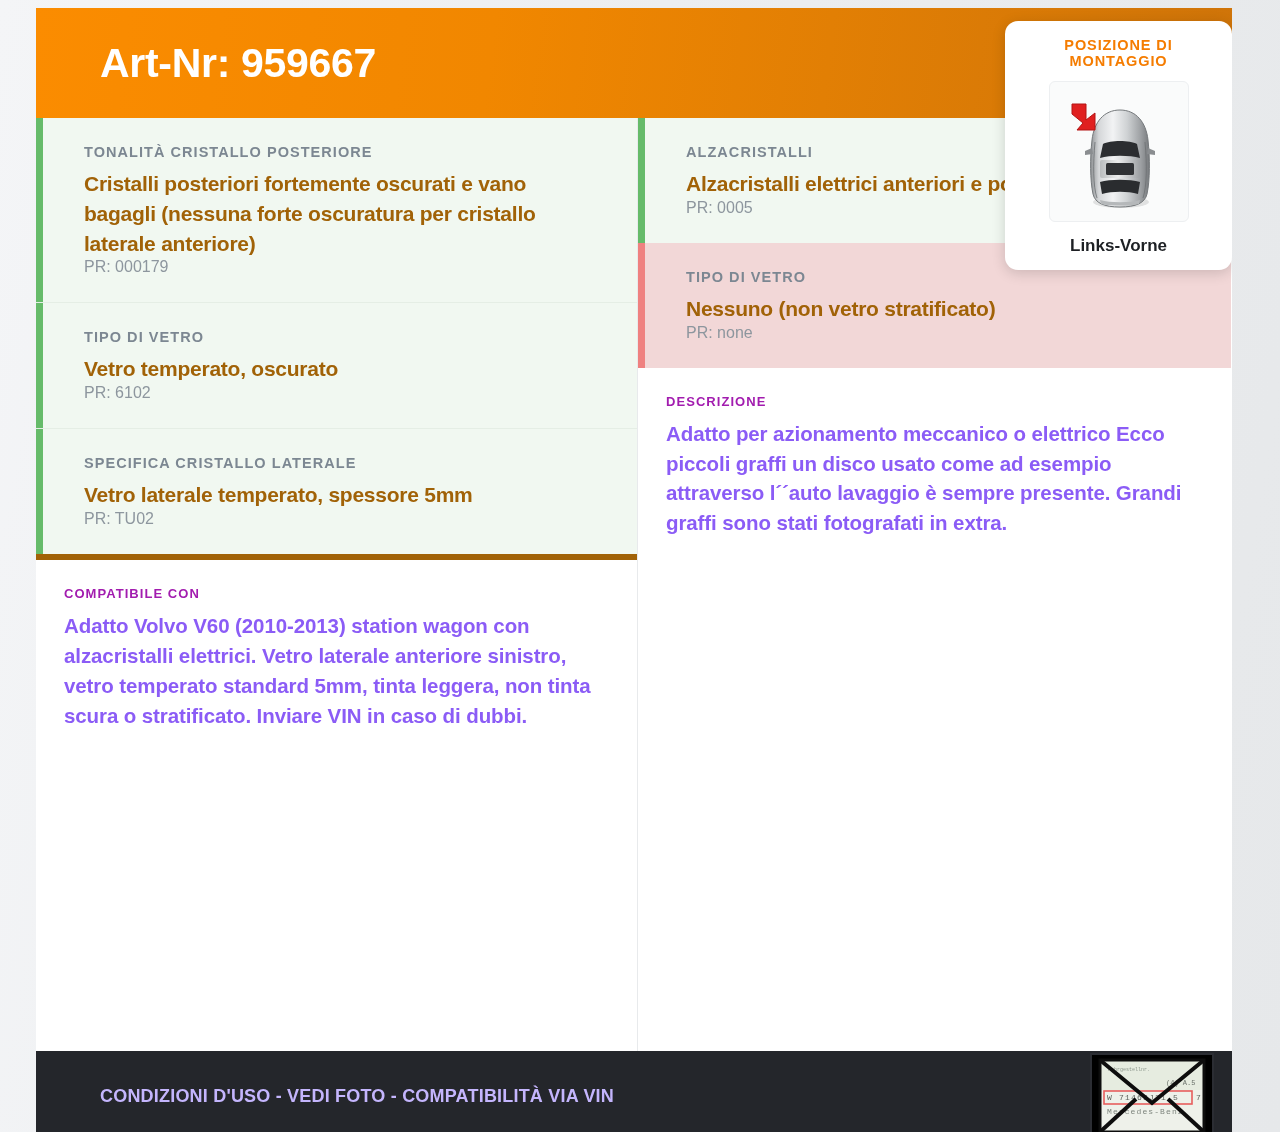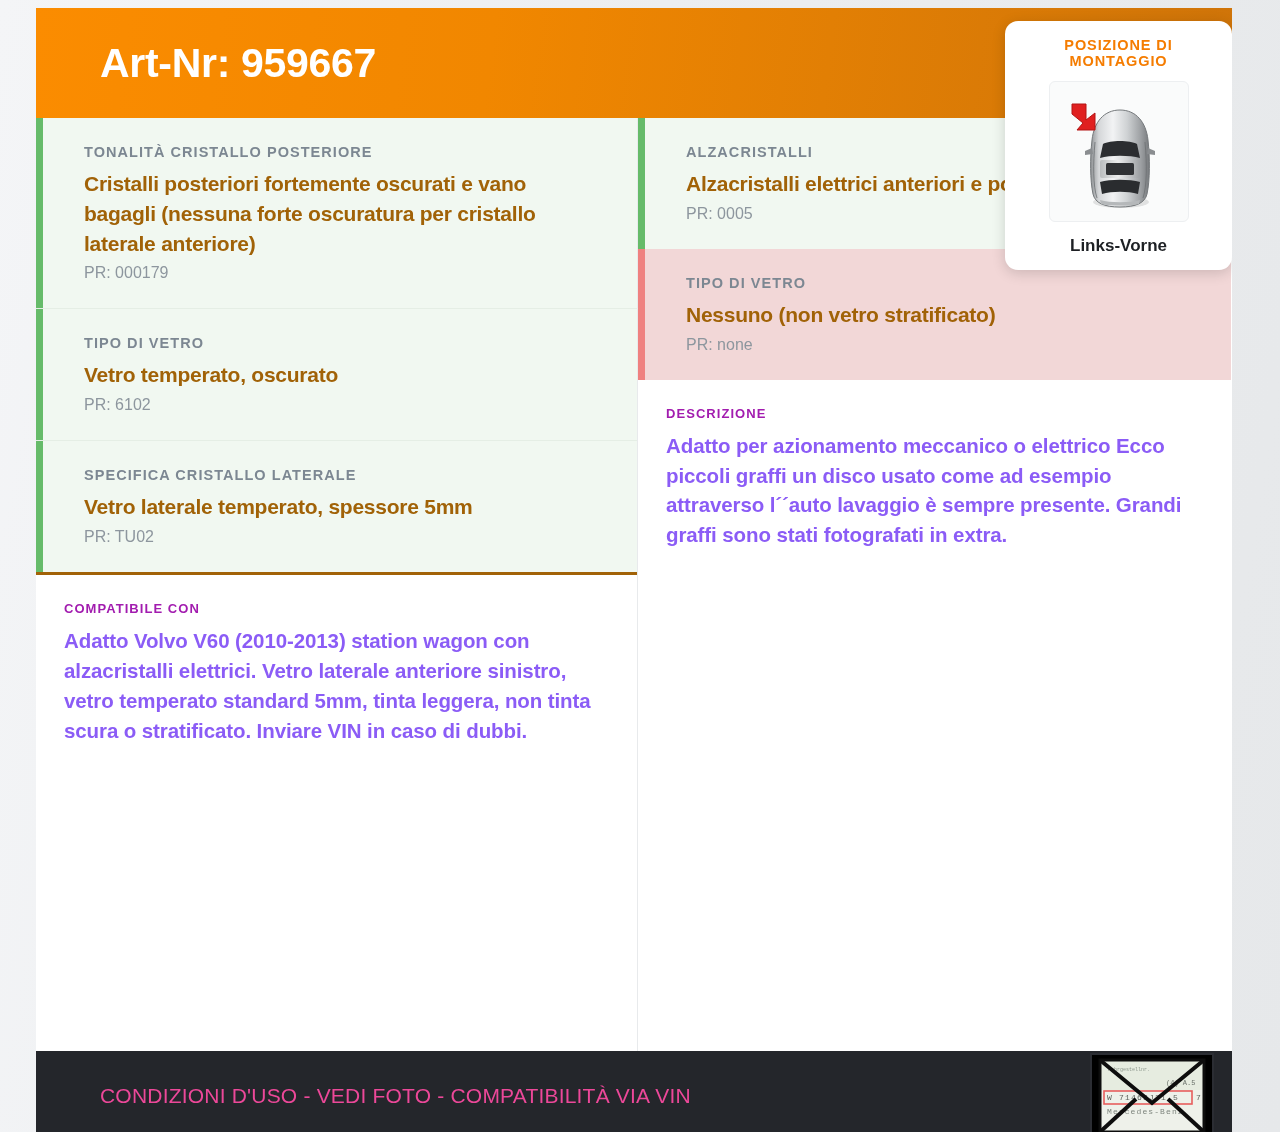--- a/index.html
+++ b/index.html
@@ -87,21 +87,21 @@
     margin-bottom: 9px;
   }
   .card-title {
     font-size: 21px;
     font-weight: bold;
     line-height: 1.42;
     color: #a16207;
     letter-spacing: -0.25px;
   }
   .card-pr {
-    margin-top: 6px;
+    margin-top: 0;
     font-size: 16px;
     color: #8d969e;
   }
 
   
   .card.amber { padding-top: 22px; padding-bottom: 26px; }
   .card.amber .card-label { color: #f57c00; letter-spacing: 0.9px; margin-bottom: 4px; }
   .card.amber .card-value {
     font-size: 20px;
     color: #4b5158;
@@ -122,21 +122,21 @@
     margin-bottom: 10px;
   }
   .block-text {
     font-size: 20.5px;
     font-weight: bold;
     line-height: 1.46;
     color: #8b5cf6;
     letter-spacing: -0.1px;
   }
 
-  .col-left .block { border-top: 3px solid #a16207; padding-left: 28px; }
+  .col-left .block { border-top: 6px solid #a16207; padding-left: 28px; }
 
   
   .mount-card {
     position: absolute;
     right: 0px;
     top: 13px;
     width: 227px;
     background: #ffffff;
     border-radius: 13px;
     box-shadow: 0 3px 14px rgba(0,0,0,0.16);
@@ -172,23 +172,23 @@
   .footer {
     position: relative;
     height: 90px;
     background: #24262b;
   }
   .footer-text {
     position: absolute;
     left: 64px;
     top: 50%;
     transform: translateY(-50%);
-    color: #ec4899;
-    font-size: 21px;
-    font-weight: normal;
+    color: #c4b5fd;
+    font-size: 18px;
+    font-weight: bold;
     letter-spacing: 0.2px;
     white-space: nowrap;
   }
   .footer-thumb {
     position: absolute;
     right: 18px;
     top: 50%;
     transform: translateY(-50%);
     width: 124px;
     height: 86px;

